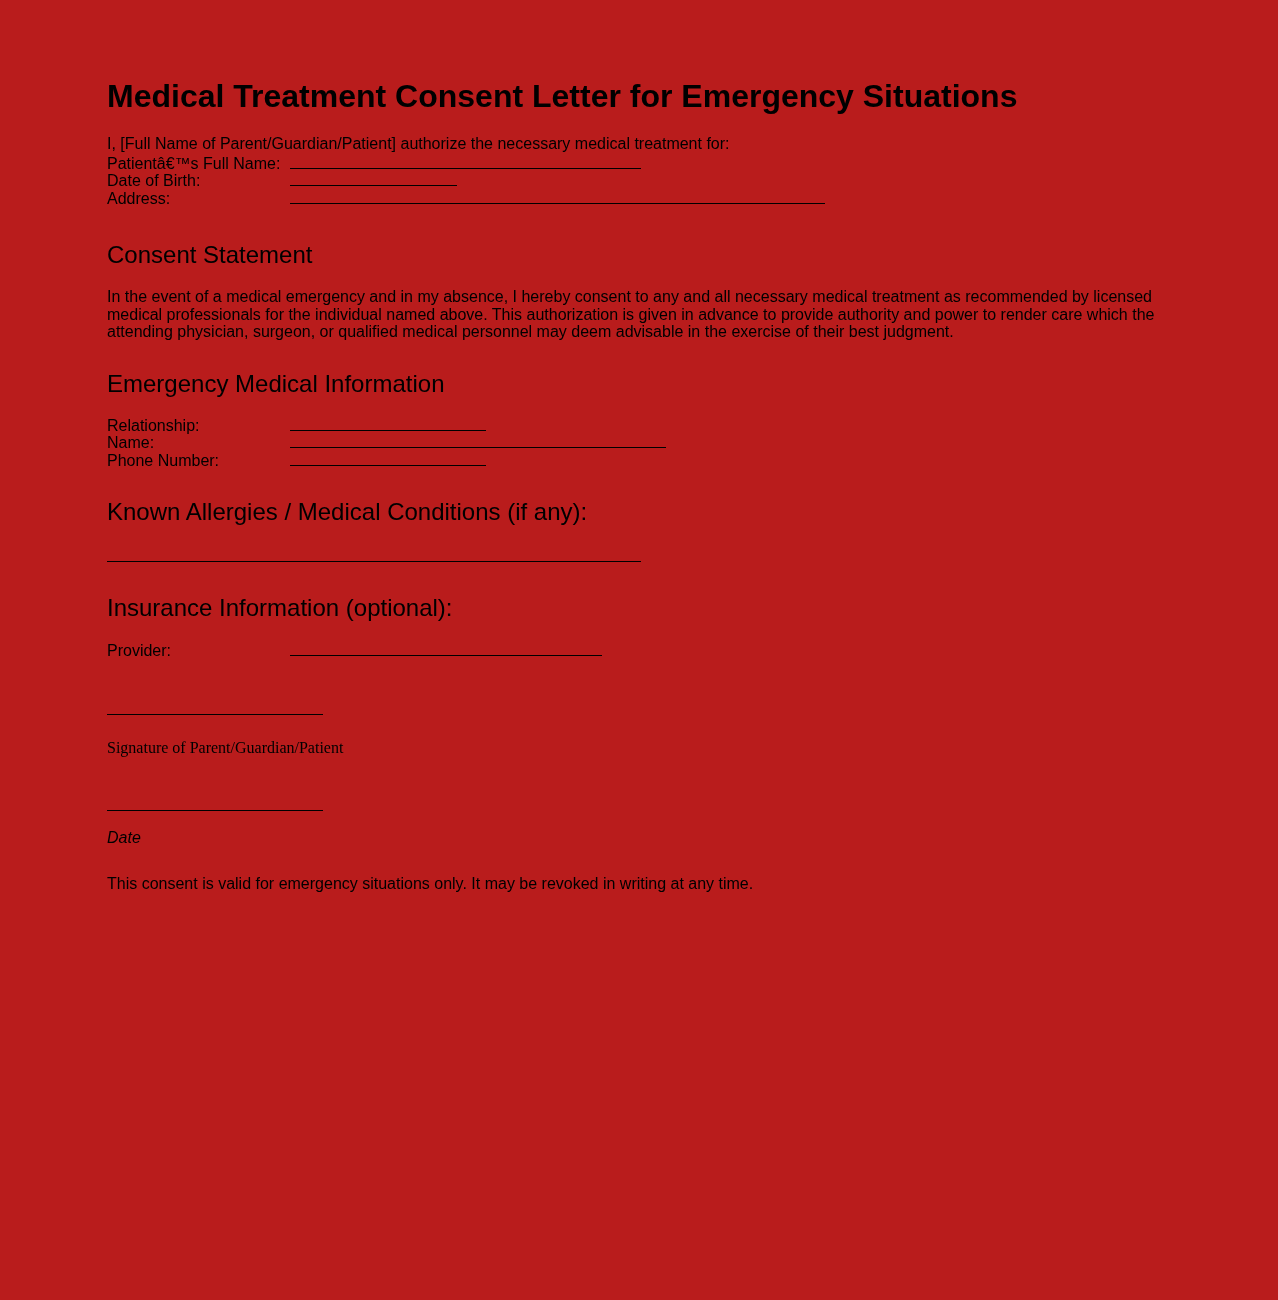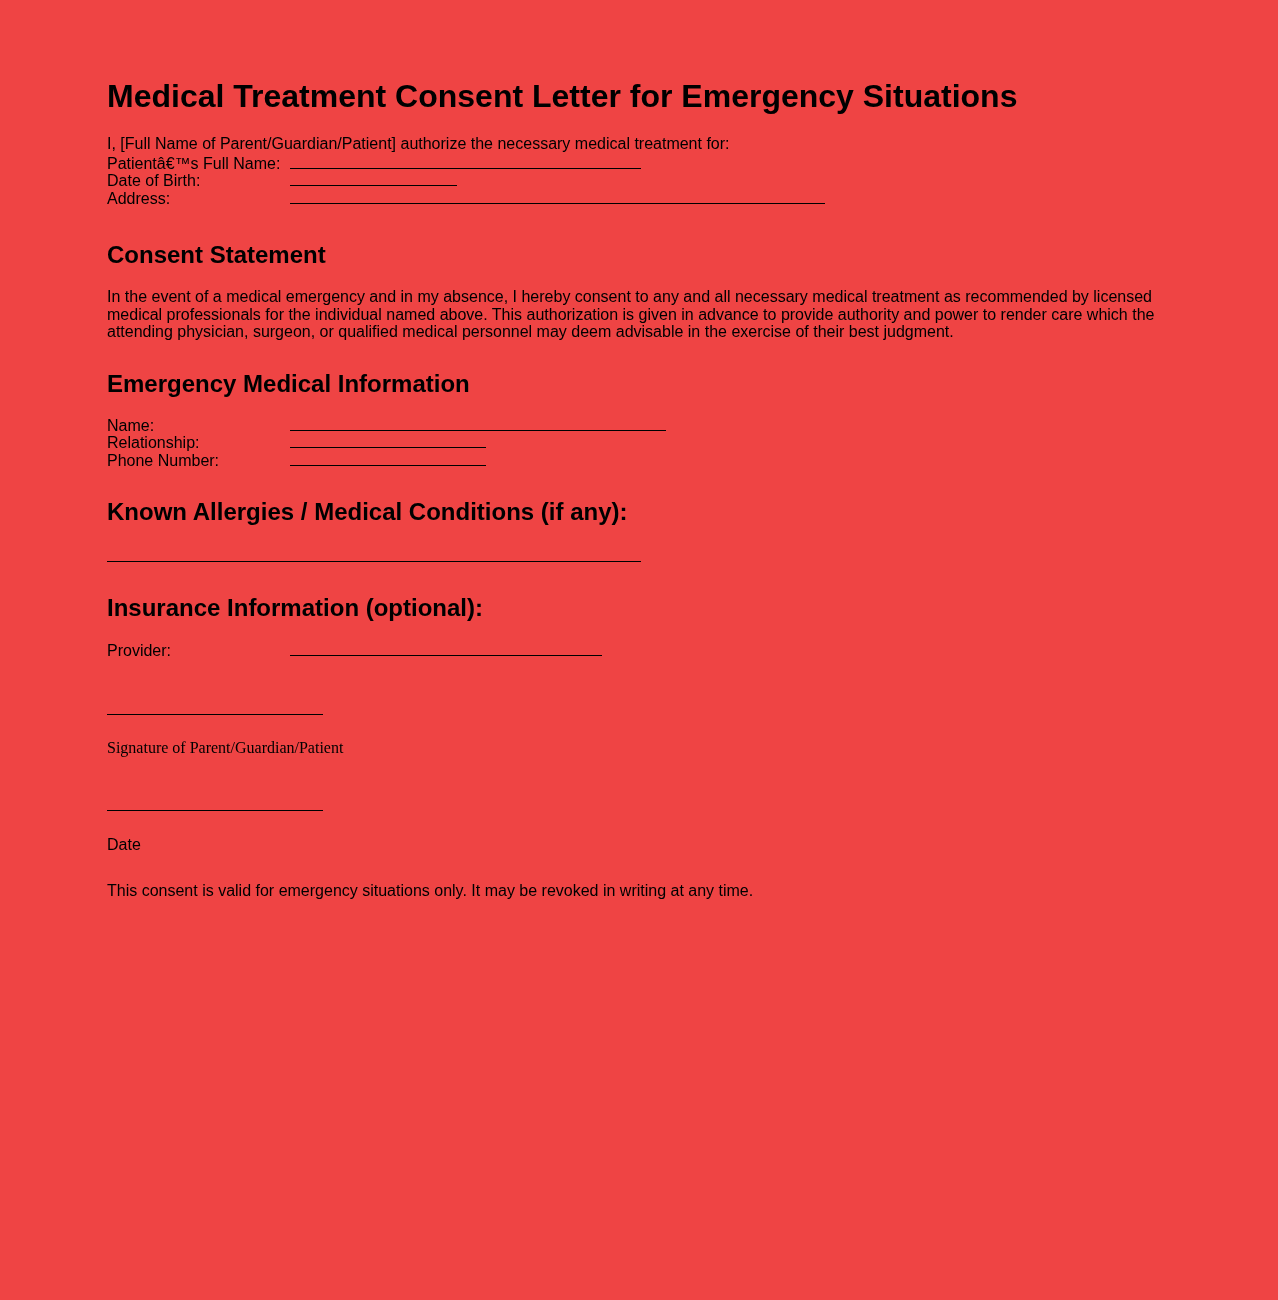--- a/index.html
+++ b/index.html
@@ -8,33 +8,33 @@
     background: #ffffff;
     color: #000000;
     font-family: "Liberation Sans", "DejaVu Sans", sans-serif;
   }
   .page {
     position: relative;
     width: 1278px;
     height: 1300px;
     box-sizing: border-box;
     padding: 78px 107px 0 107px;
-    background: #ef4444;
+    background: #b91c1c;
     overflow: hidden;
   }
   h1 {
     font-size: 32px;
     line-height: 37px;
     font-weight: bold;
     margin: 0;
   }
   h2 {
     font-size: 24px;
     line-height: 28px;
-    font-weight: bold;
+    font-weight: normal;
     margin: 0;
   }
   p { margin: 0; }
   .body-text {
     font-size: 16px;
     line-height: 17.5px;
   }
   #intro { margin-top: 20px; }
   #patient-group { margin-top: 2px; }
   .field-row {
@@ -56,21 +56,21 @@
   #consent-body      { margin-top: 19px; max-width: 1064px; }
   #emergency-heading { margin-top: 29px; }
   #emergency-group   { margin-top: 19px; }
   #allergies-heading { margin-top: 29px; }
   #allergies-row     { margin-top: 18px; line-height: 17.5px; }
   #insurance-heading { margin-top: 32px; }
   #insurance-group   { margin-top: 20px; }
   #signature-row     { margin-top: 37px; line-height: 17.5px; }
   #signature-label   { margin-top: 24px; font-family: Liberation Serif, serif; }
   #date-row          { margin-top: 37px; line-height: 17.5px; }
-  #date-label        { margin-top: 25px; }
+  #date-label        { margin-top: 18px; font-style: italic; }
   #note              { margin-top: 28px; }
 
   .w-patient   { width: 351px; }
   .w-dob       { width: 167px; }
   .w-address   { width: 535px; }
   .w-name      { width: 376px; }
   .w-rel       { width: 196px; }
   .w-phone     { width: 196px; }
   .w-allergies { width: 534px; }
   .w-provider  { width: 312px; }
@@ -101,26 +101,26 @@
     </div>
   </div>
 
   <h2 id="consent-heading">Consent Statement</h2>
   <p id="consent-body" class="body-text">In the event of a medical emergency and in my absence, I hereby consent to any and all necessary medical treatment as recommended by licensed medical professionals for the individual named above. This authorization is given in advance to provide authority and power to render care which the attending physician, surgeon, or qualified medical personnel may deem advisable in the exercise of their best judgment.</p>
 
   <h2 id="emergency-heading">Emergency Medical Information</h2>
 
   <div id="emergency-group">
     <div class="field-row">
+      <span class="field-label">Relationship:</span>
+      <span class="blank-line w-rel"></span>
+    </div>
+    <div class="field-row">
       <span class="field-label">Name:</span>
       <span class="blank-line w-name"></span>
-    </div>
-    <div class="field-row">
-      <span class="field-label">Relationship:</span>
-      <span class="blank-line w-rel"></span>
     </div>
     <div class="field-row">
       <span class="field-label">Phone Number:</span>
       <span class="blank-line w-phone"></span>
     </div>
   </div>
 
   <h2 id="allergies-heading">Known Allergies / Medical Conditions (if any):</h2>
   <div id="allergies-row">
     <span class="blank-line w-allergies"></span>

